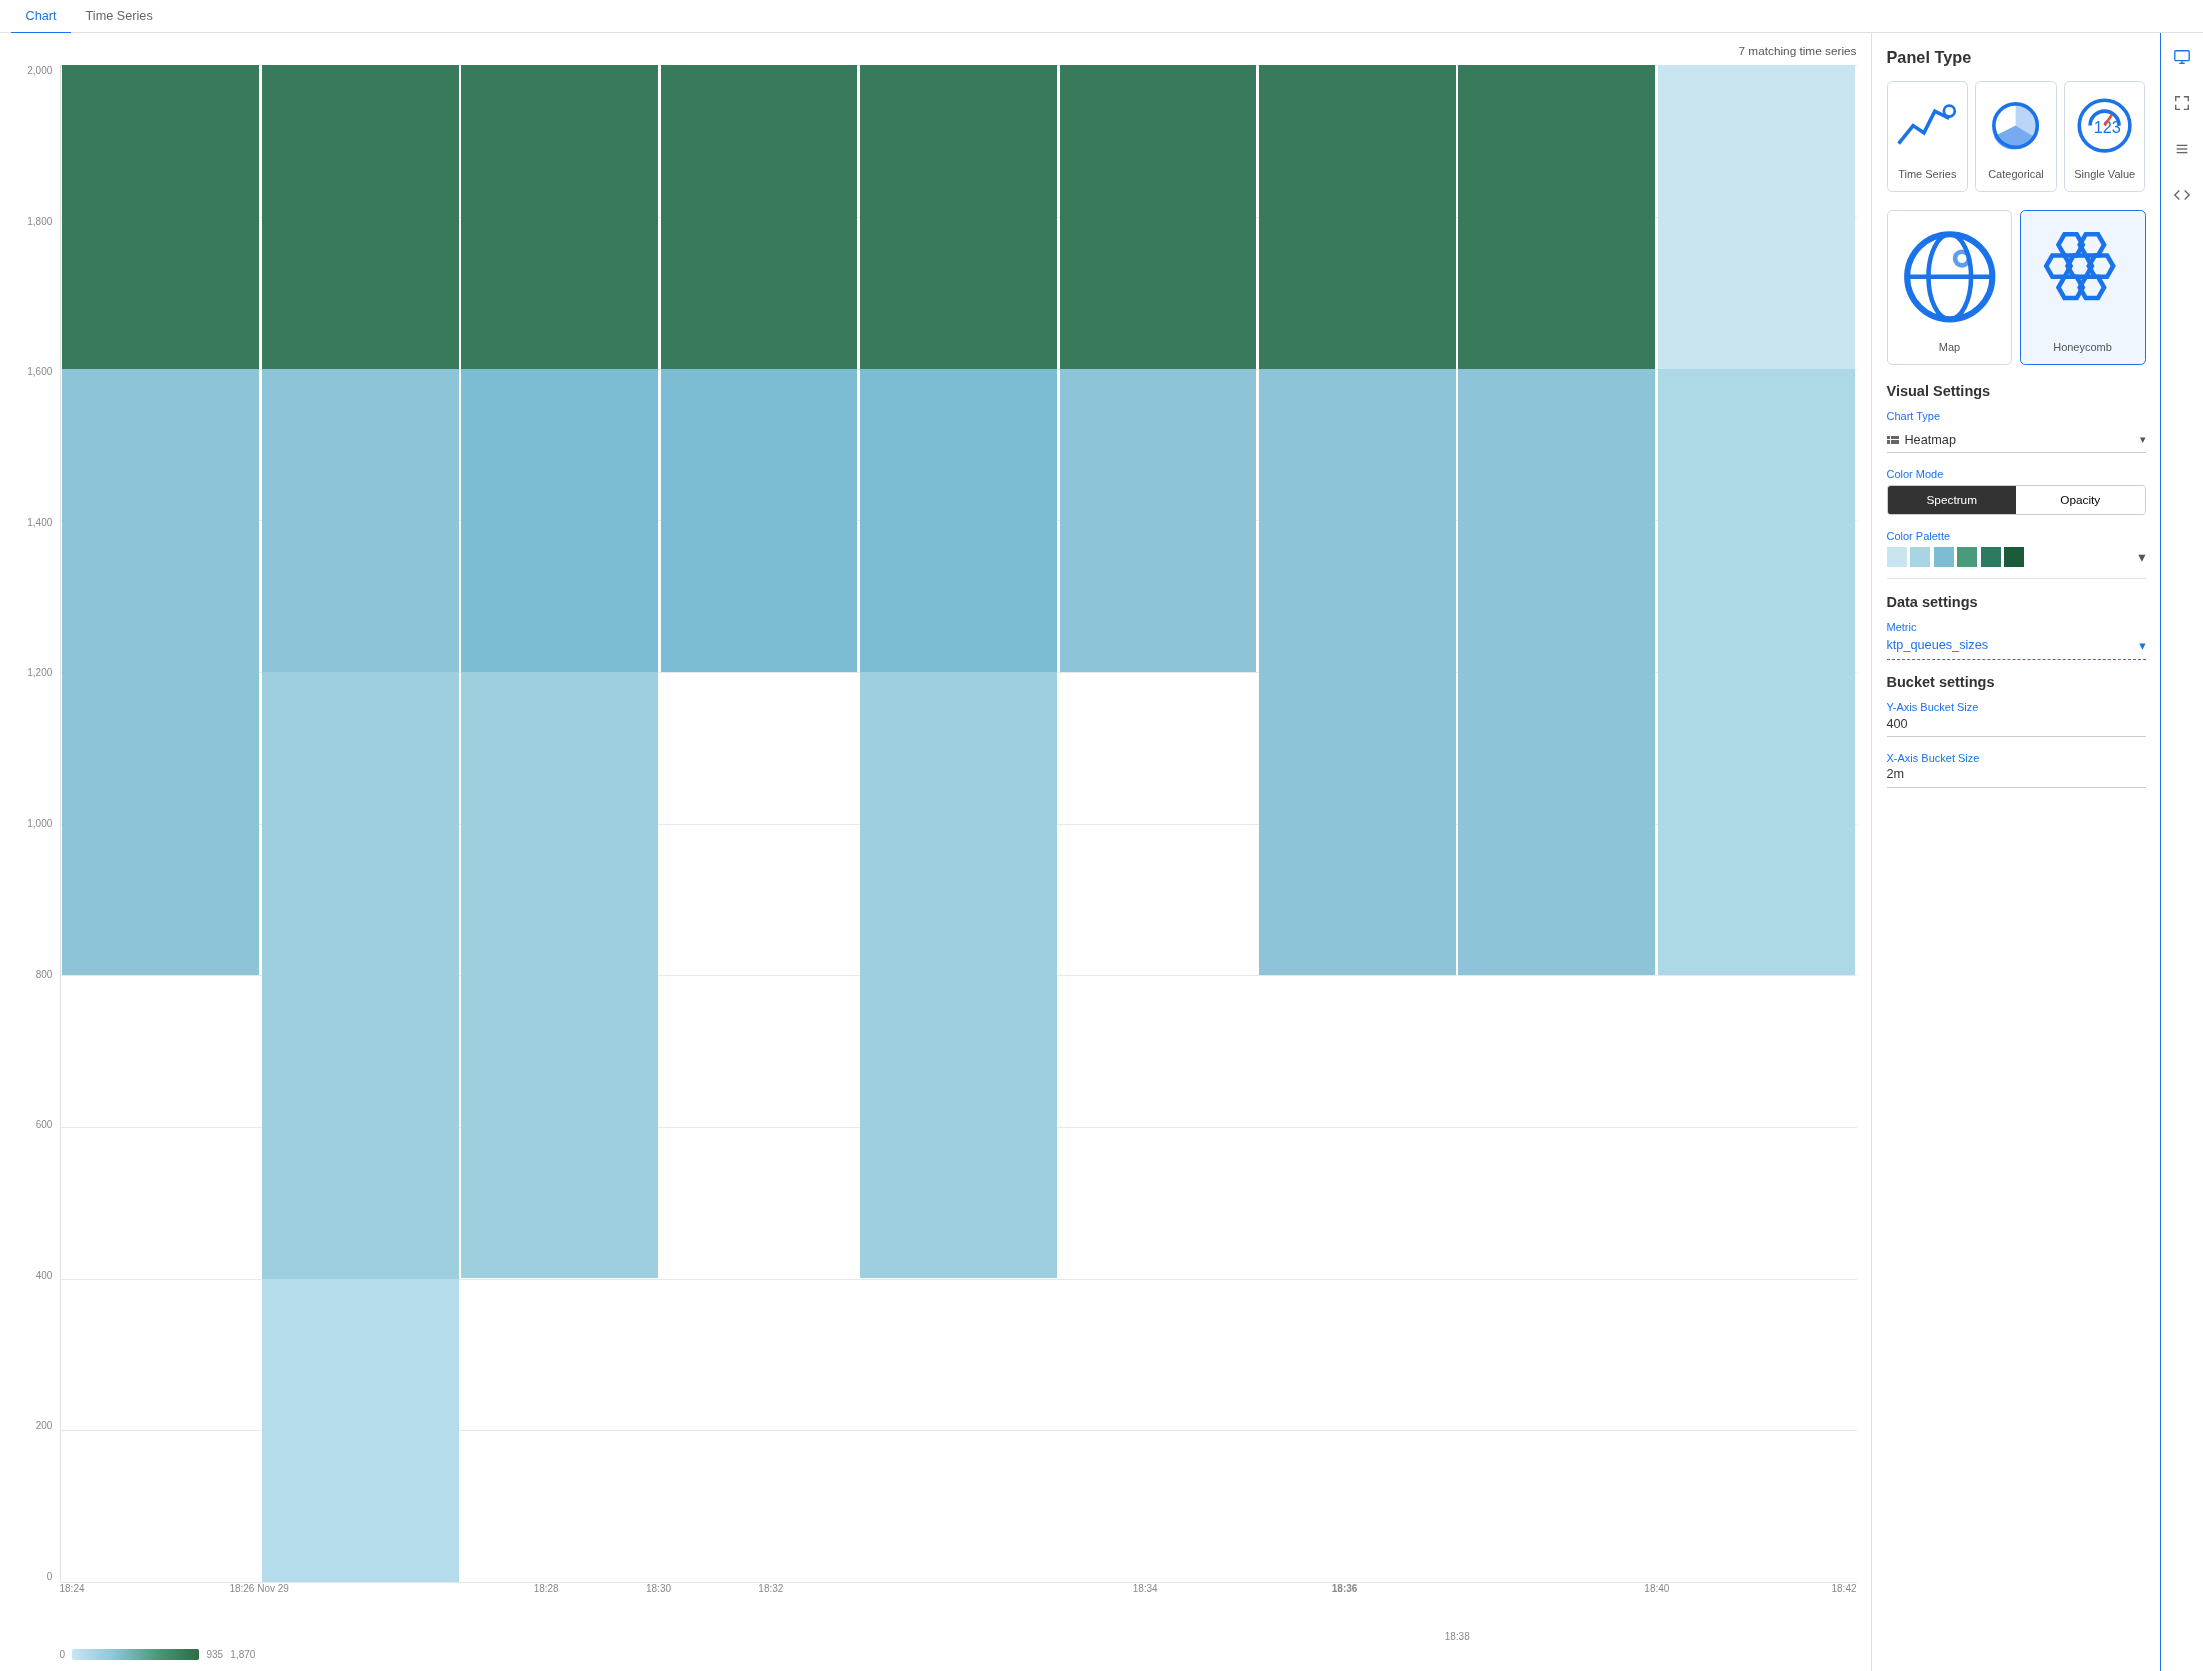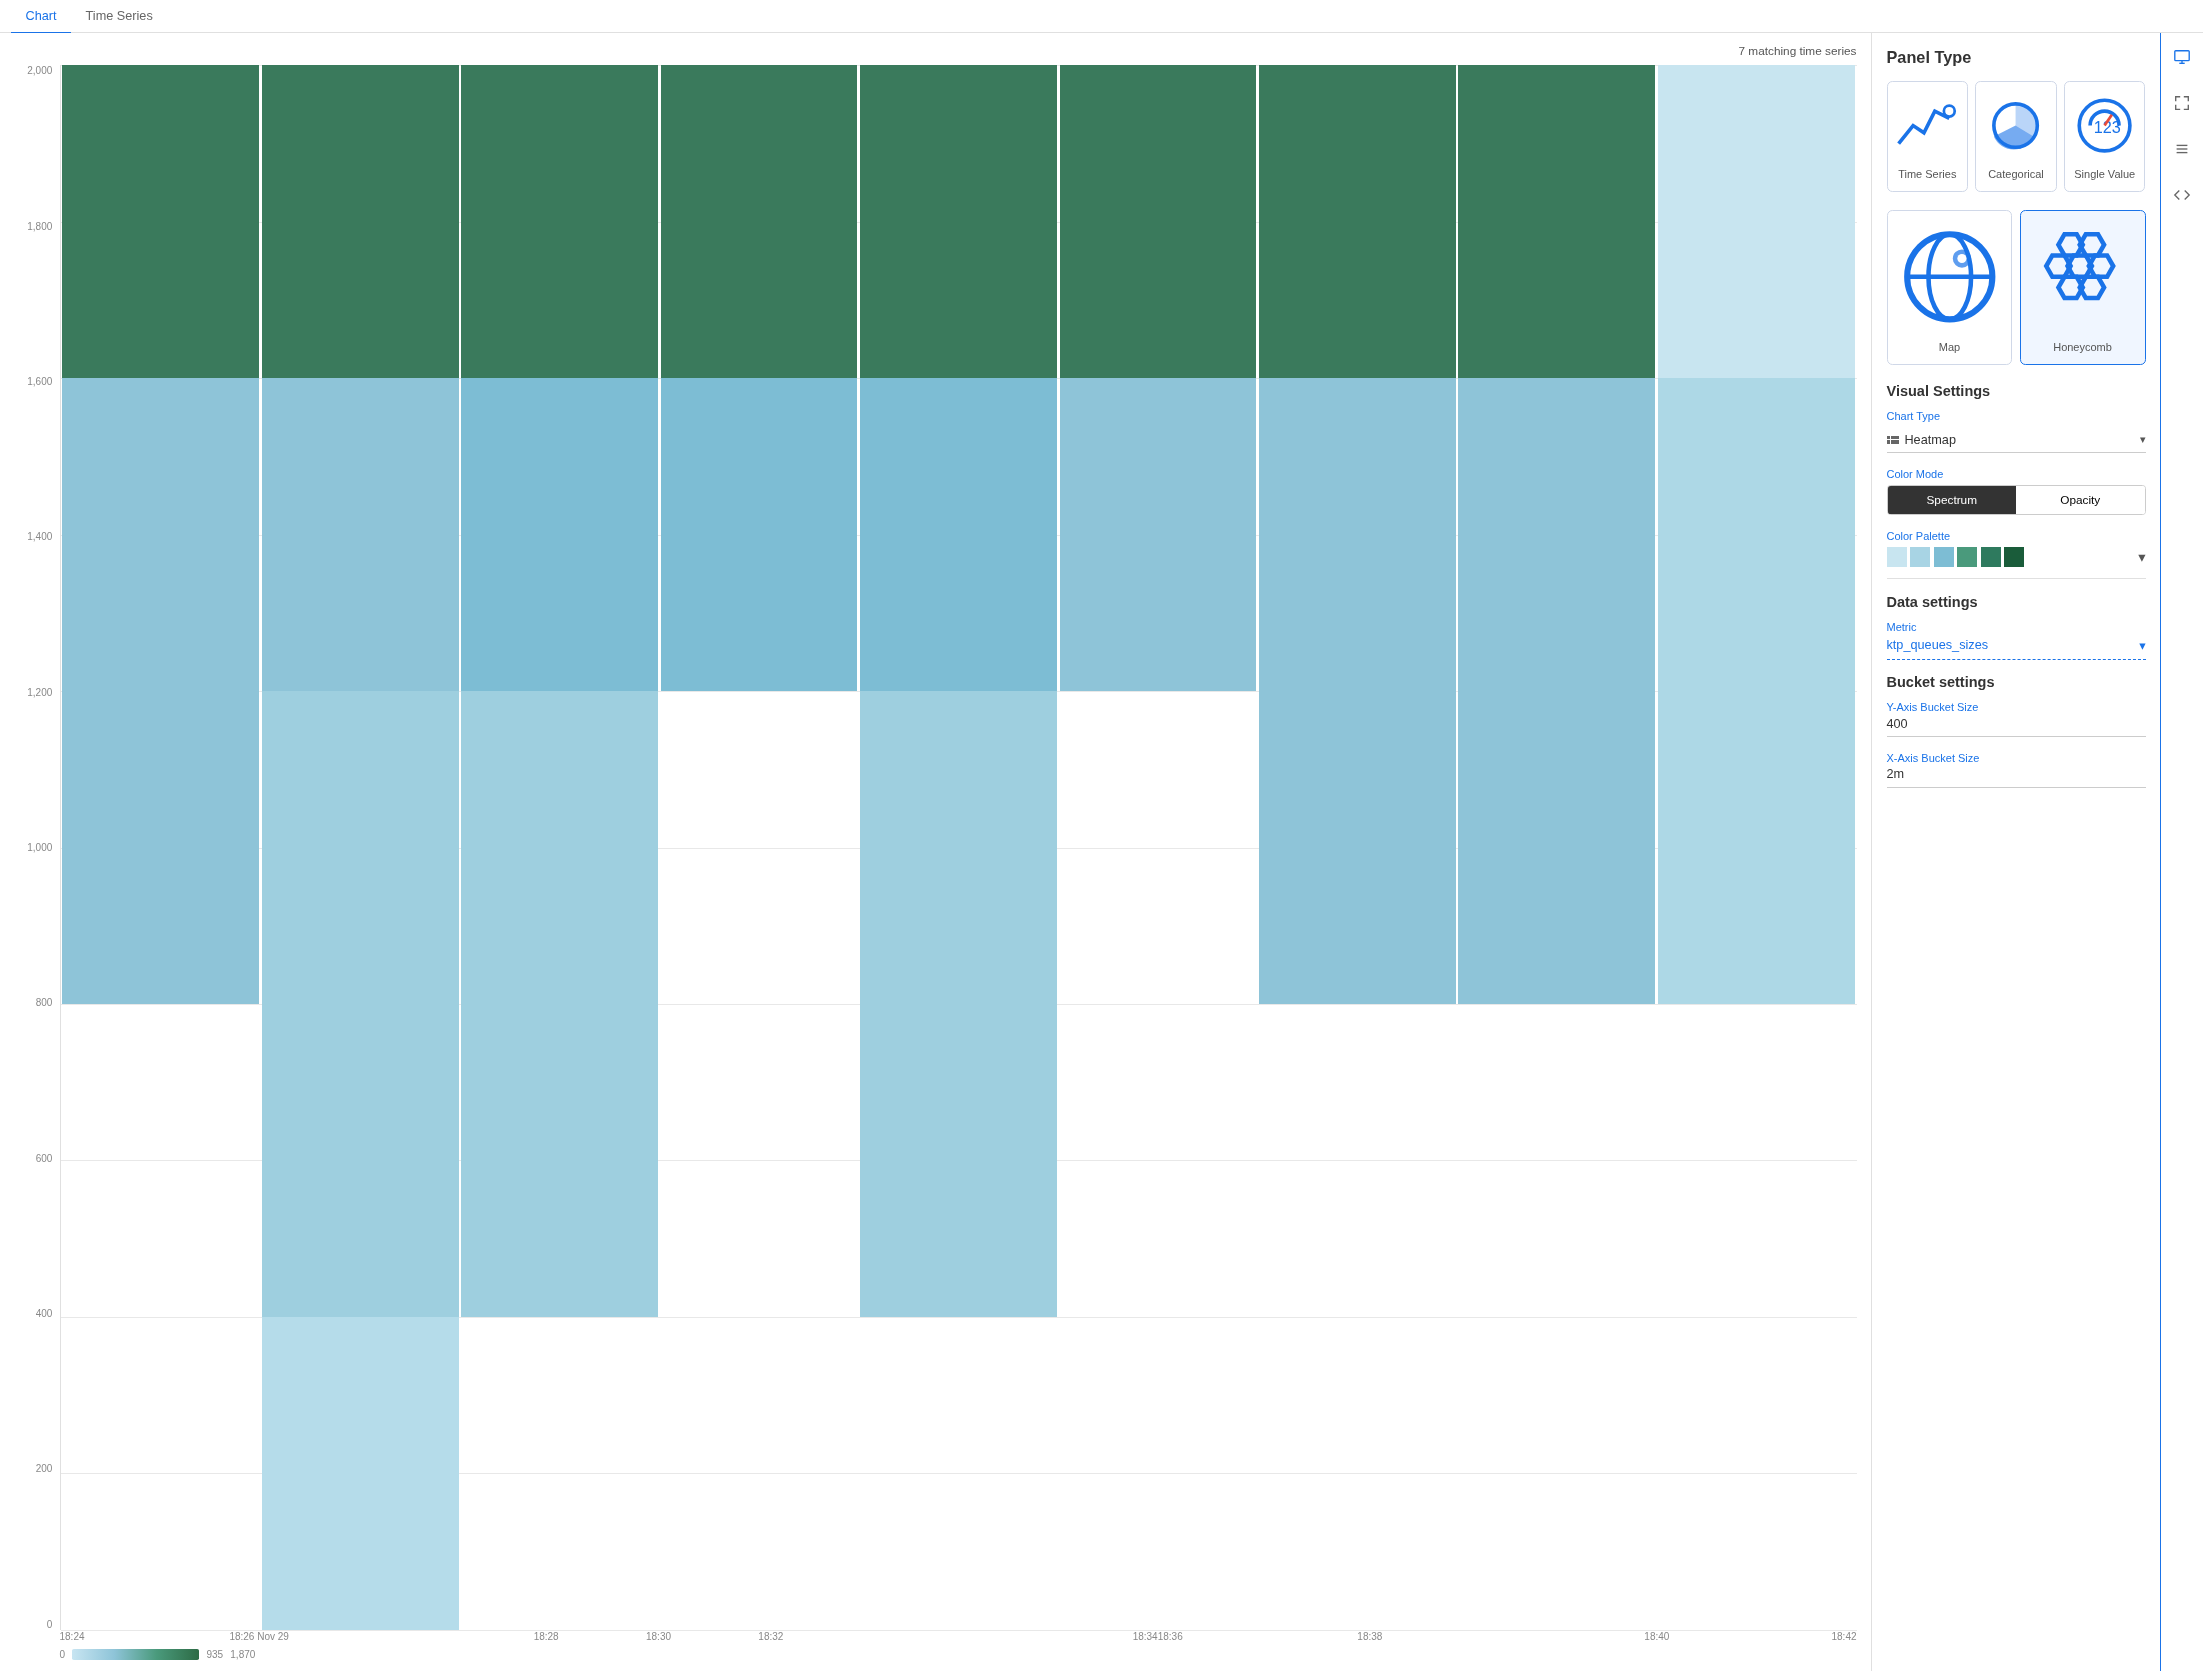--- a/index.html
+++ b/index.html
@@ -182,22 +182,22 @@
         </div>
       </div>
 
       <div class="x-axis">
         <span style="flex:0.5; text-align:left;">18:24</span>
         <span style="flex:1; text-align:center;">18:26 Nov 29</span>
         <span style="flex:1; text-align:right;">18:28</span>
         <span style="flex:1; text-align:center;">18:30</span>
         <span style="flex:1; text-align:left;">18:32</span>
         <span style="flex:1; text-align:right;">18:34</span>
-        <span style="flex:1; text-align:left;">18:36</span>
-        <span style="flex:1; text-align:left;">18:38</span>
+        <span style="flex:1; text-align:right;font-weight:bold;">18:36</span>
+        <span style="flex:1; text-align:center;margin-top:48px;">18:38</span>
         <span style="flex:1; text-align:center;">18:40</span>
         <span style="flex:0.5; text-align:right;">18:42</span>
       </div>
 
       <div class="legend-area">
         <span>0</span>
         <div style="width:127px; height:11px; background: linear-gradient(to right, #c8e5f2, #8ec4d8, #4a9a7c, #2d6b45); border-radius:1.8px;"></div>
         <span>935</span>
         <span>1,870</span>
       </div>

